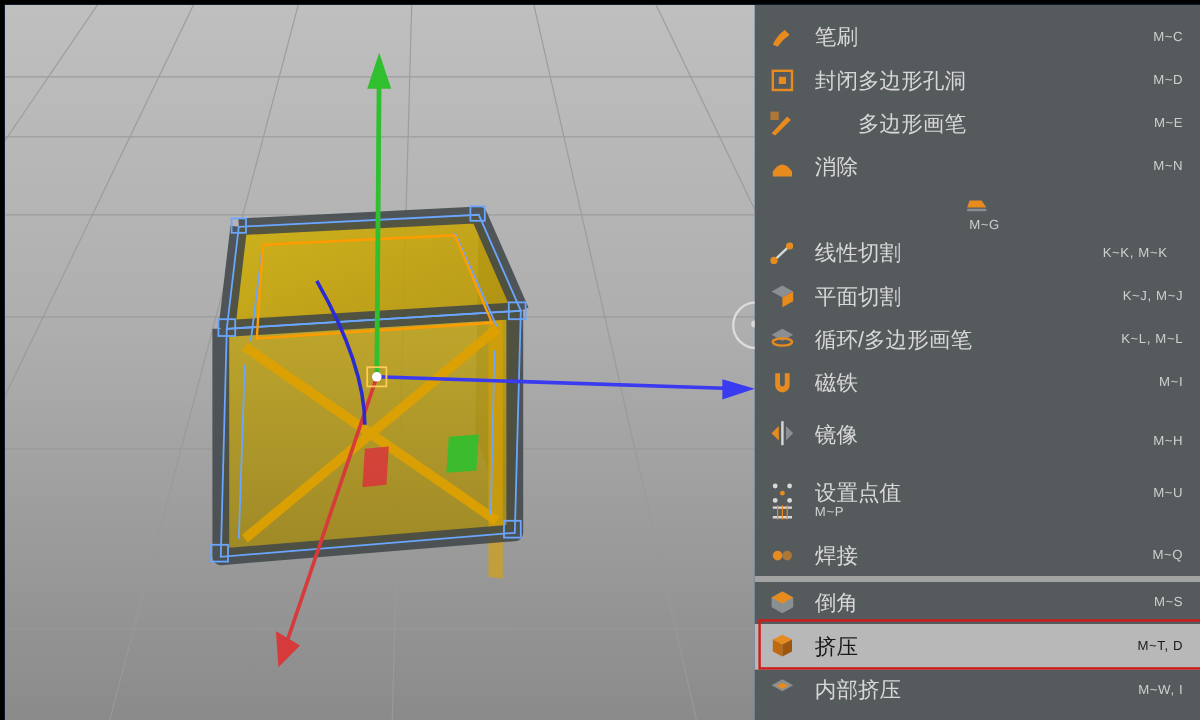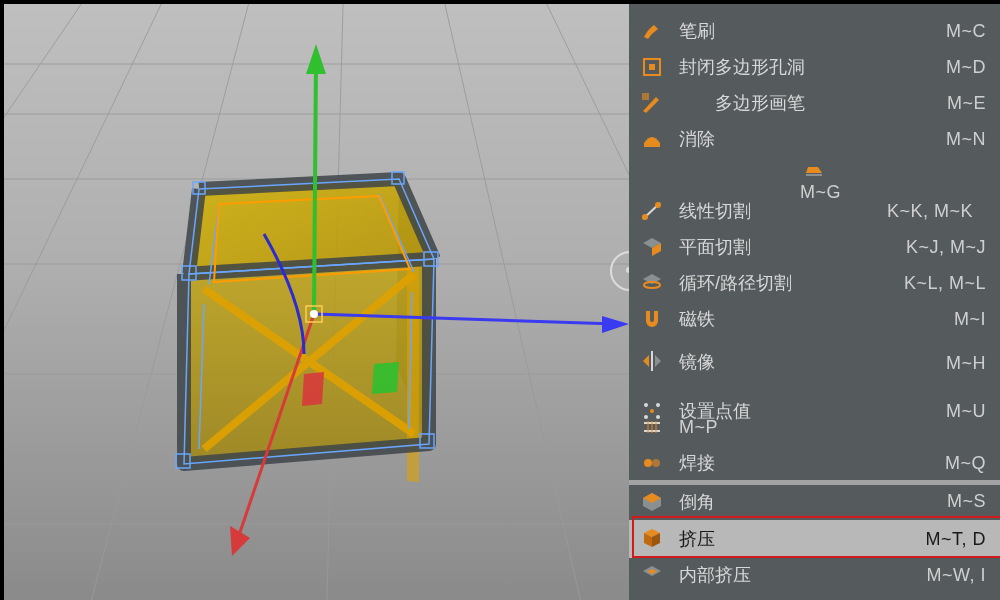--- a/index.html
+++ b/index.html
@@ -7,21 +7,21 @@
   
   #viewport{position:absolute;left:0;top:0;width:625px;height:600px;overflow:hidden}
   #viewport-svg{position:absolute;left:0;top:0}
   
   #panel{position:absolute;left:625px;top:0;width:375px;height:600px;background:#555a5d;font-size:18px;color:#d8d8d8}
   .row{display:flex;align-items:center;height:38px;padding:0 18px 0 10px;box-sizing:border-box}
   .row.sep-top{border-top:5px solid #a3a3a3}
   .row.hl{background:#b8b8b8;color:#1a1a1a}
   .row .ic{width:26px;height:26px;flex:0 0 26px;display:flex;align-items:center;justify-content:center;margin-right:14px}
   .row .lbl{flex:1 1 auto;white-space:nowrap;overflow:hidden}
-  .row .sc{flex:0 0 auto;font-size:18px;color:#cfcfcf;letter-spacing:0.5px}
+  .row .sc{flex:0 0 auto;font-size:11px;color:#cfcfcf;letter-spacing:0.5px}
   .row.hl .sc{color:#1a1a1a}
   
   #redbox{position:absolute;left:628px;top:512px;width:370px;height:42px;border:2px solid #d11a1a;pointer-events:none;box-sizing:border-box}
   
   #ring{position:absolute;left:606px;top:247px;width:36px;height:36px;border:2px solid #dcdcdc;border-radius:50%}
   #ring::after{content:"";position:absolute;left:14px;top:14px;width:6px;height:6px;background:#dcdcdc;border-radius:50%}
 </style>
 </head>
 <body>
 
@@ -209,21 +209,21 @@
         <span class="lbl">平面切割</span>
         <span class="sc">K~J, M~J</span>
       </div>
       <div class="row" style="position: absolute; left: 0px; right: 0px; top: 260px;">
         <span class="ic">
           <svg width="24" height="24" viewBox="0 0 24 24">
             <polygon points="12,3 21,8 12,13 3,8" fill="#8a8f92"></polygon>
             <ellipse cx="12" cy="14" rx="8" ry="3" fill="none" stroke="#e78b1f" stroke-width="2"></ellipse>
           </svg>
         </span>
-        <span class="lbl">循环/路径切割</span>
+        <span class="lbl">循环/多边形画笔</span>
         <span class="sc">K~L, M~L</span>
       </div>
       <div class="row" style="position: absolute; left: 0px; right: 0px; top: 296px;">
         <span class="ic">
           <svg width="24" height="24" viewBox="0 0 24 24">
             <path d="M6 4 L6 14 A6 6 0 0 0 18 14 L18 4 L14 4 L14 13 A2 2 0 0 1 10 13 L10 4 Z" fill="#e78b1f"></path>
           </svg>
         </span>
         <span class="lbl">磁铁</span>
         <span class="sc">M~I</span>

